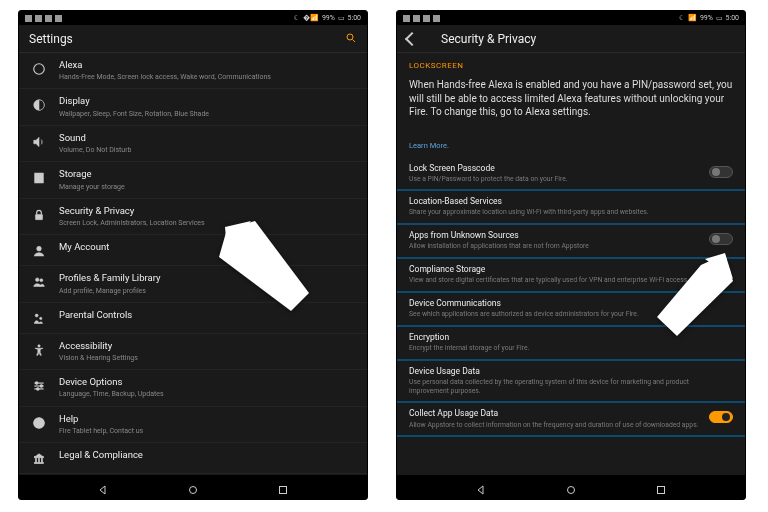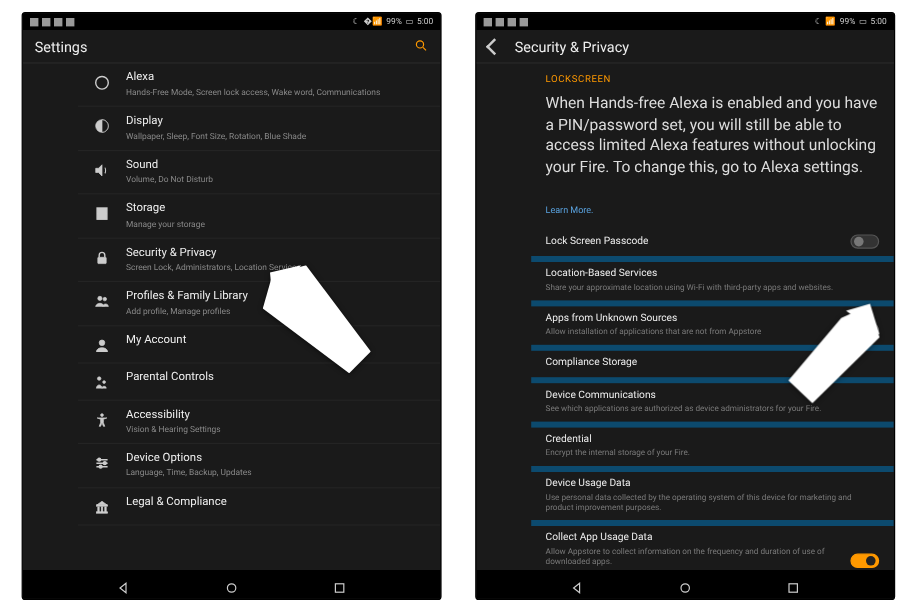--- a/index.html
+++ b/index.html
@@ -28,29 +28,28 @@
     font-size: 7px; color: #ccc;
     padding: 0 6px;
     justify-content: space-between;
   }
   .statusbar .left, .statusbar .right { display: flex; gap: 3px; align-items: center; }
   .statusbar .sq { width: 7px; height: 7px; background: #999; }
   .header {
     height: 28px; background: #1a1a1a;
     border-bottom: 1px solid #2a2a2a;
     display: flex; align-items: center;
-    padding: 0 10px; gap: 8px;
+    padding: 0 10px; gap: 20px;
   }
   .header-title { font-size: 12px; color: #eee; font-weight: 400; flex: 1; }
   .search-icon svg { width: 12px; height: 12px; }
   .back-icon { width: 10px; height: 10px; border-left: 2px solid #ccc; border-bottom: 2px solid #ccc; transform: rotate(45deg); margin-right: 4px; cursor:pointer; }
   .scroll {
     flex: 1; overflow-y: auto;
     scrollbar-width: none;
-    padding-left: 46px;
   }
   .scroll::-webkit-scrollbar { display: none; }
   .settings-item {
     display: flex; align-items: flex-start;
     padding: 6px 12px 6px 12px; gap: 12px;
     border-bottom: 1px solid #242424;
     cursor: pointer;
   }
   .settings-item .icon-slot {
     width: 16px; height: 16px; margin-top: 2px;
@@ -61,26 +60,26 @@
   .settings-item .txt { flex: 1; }
   .settings-item .title { font-size: 9.5px; color: #eee; line-height: 1.3; }
   .settings-item .sub { font-size: 7px; color: #888; line-height: 1.3; margin-top: 2px; }
   .section-header {
     padding: 8px 12px 4px 12px;
     font-size: 8px; font-weight: 400;
     letter-spacing: 0.5px;
   }
   .section-header.orange { color: #ff9900; }
   .info-block { padding: 4px 12px 6px 12px; }
-  .info-text { font-size: 13px; color: #ddd; line-height: 1.35; }
+  .info-text { font-size: 10px; color: #ddd; line-height: 1.35; }
   .learn-more { font-size: 7.5px; color: #5aa3e0; display: inline-block; margin-top: 22px; cursor: pointer; }
   .priv-item {
     padding: 5px 12px 6px 12px;
-    display: flex; align-items: flex-end;
-    border-bottom: 5px solid #0c4a6e;
+    display: flex; align-items: flex-start;
+    border-bottom: 2px solid #0c4a6e;
     cursor: pointer;
   }
   .priv-item .ptxt { flex: 1; padding-right: 6px; }
   .priv-item .ptitle { font-size: 8.5px; color: #eee; line-height: 1.3; }
   .priv-item .psub { font-size: 6.8px; color: #7a7a7a; line-height: 1.3; margin-top: 1px; }
   .toggle {
     width: 24px; height: 12px; border-radius: 6px;
     background: #333; border: 1px solid #555;
     position: relative; flex-shrink: 0; margin-top: 3px;
     cursor: pointer;
@@ -187,39 +186,39 @@
           </svg>
         </span>
       <div class="txt">
           <div class="title">Security &amp; Privacy</div>
           <div class="sub">Screen Lock, Administrators, Location Services</div>
         </div>
     </div>
     <div class="settings-item">
       <span class="icon-slot">
           <svg viewBox="0 0 24 24" fill="#ccc">
+            <circle cx="12" cy="8" r="4"></circle>
+            <path d="M4 21c0-4 4-6 8-6s8 2 8 6"></path>
+          </svg>
+        </span>
+      <div class="txt">
+          <div class="title">My Account</div>
+        </div>
+    </div>
+    <div class="settings-item">
+      <span class="icon-slot">
+          <svg viewBox="0 0 24 24" fill="#ccc">
             <circle cx="9" cy="8" r="3"></circle>
             <circle cx="16" cy="9" r="2.5"></circle>
             <path d="M3 20c0-3 3-5 6-5s6 2 6 5M13 20c0-2 2-4 4-4s4 1 4 4"></path>
           </svg>
         </span>
       <div class="txt">
           <div class="title">Profiles &amp; Family Library</div>
           <div class="sub">Add profile, Manage profiles</div>
-        </div>
-    </div>
-    <div class="settings-item">
-      <span class="icon-slot">
-          <svg viewBox="0 0 24 24" fill="#ccc">
-            <circle cx="12" cy="8" r="4"></circle>
-            <path d="M4 21c0-4 4-6 8-6s8 2 8 6"></path>
-          </svg>
-        </span>
-      <div class="txt">
-          <div class="title">My Account</div>
         </div>
     </div>
     <div class="settings-item">
       <span class="icon-slot">
           <svg viewBox="0 0 24 24" fill="#ccc">
             <circle cx="8" cy="6" r="2.5"></circle>
             <circle cx="15" cy="11" r="2"></circle>
             <path d="M4 20c0-3 2-5 4-5s4 2 4 5M12 20c0-2 1-3 3-3s3 1 3 3"></path>
           </svg>
         </span>
@@ -250,20 +249,32 @@
             <circle cx="10" cy="17" r="2" fill="#ccc"></circle>
           </svg>
         </span>
       <div class="txt">
           <div class="title">Device Options</div>
           <div class="sub">Language, Time, Backup, Updates</div>
         </div>
     </div>
     <div class="settings-item">
       <span class="icon-slot">
+          <svg viewBox="0 0 24 24" fill="none" stroke="#ccc" stroke-width="2">
+            <circle cx="12" cy="12" r="9"></circle>
+            <text x="12" y="17" font-size="12" fill="#ccc" text-anchor="middle" stroke="none">?</text>
+          </svg>
+        </span>
+      <div class="txt">
+          <div class="title">Help</div>
+          <div class="sub">Fire Tablet help, Contact us</div>
+        </div>
+    </div>
+    <div class="settings-item">
+      <span class="icon-slot">
           <svg viewBox="0 0 24 24" fill="#ccc">
             <rect x="4" y="8" width="16" height="2"></rect>
             <rect x="6" y="11" width="2" height="7"></rect>
             <rect x="11" y="11" width="2" height="7"></rect>
             <rect x="16" y="11" width="2" height="7"></rect>
             <rect x="4" y="18" width="16" height="2"></rect>
             <path d="M12 3 5 8h14z"></path>
           </svg>
         </span>
       <div class="txt">
@@ -312,20 +323,21 @@
   </div>
   <div class="scroll">
     <div class="section-header orange">LOCKSCREEN</div>
     <div class="info-block">
       <div class="info-text">When Hands-free Alexa is enabled and you have a PIN/password set, you will still be able to access limited Alexa features without unlocking your Fire. To change this, go to Alexa settings.</div>
       <span class="learn-more">Learn More.</span>
     </div>
     <div class="priv-item">
       <div class="ptxt">
           <div class="ptitle">Lock Screen Passcode</div>
+          <div class="psub">Use a PIN/Password to protect the data on your Fire.</div>
         </div>
       <div class="toggle">
           <div class="knob"></div>
         </div>
     </div>
     <div class="priv-item">
       <div class="ptxt">
           <div class="ptitle">Location-Based Services</div>
           <div class="psub">Share your approximate location using Wi-Fi with third-party apps and websites.</div>
         </div>
@@ -335,31 +347,32 @@
           <div class="ptitle">Apps from Unknown Sources</div>
           <div class="psub">Allow installation of applications that are not from Appstore</div>
         </div>
       <div class="toggle">
           <div class="knob"></div>
         </div>
     </div>
     <div class="priv-item">
       <div class="ptxt">
           <div class="ptitle">Compliance Storage</div>
+          <div class="psub">View and store digital certificates that are typically used for VPN and enterprise Wi-Fi access.</div>
         </div>
     </div>
     <div class="priv-item">
       <div class="ptxt">
           <div class="ptitle">Device Communications</div>
           <div class="psub">See which applications are authorized as device administrators for your Fire.</div>
         </div>
     </div>
     <div class="priv-item">
       <div class="ptxt">
-          <div class="ptitle">Credential</div>
+          <div class="ptitle">Encryption</div>
           <div class="psub">Encrypt the internal storage of your Fire.</div>
         </div>
     </div>
     <div class="priv-item">
       <div class="ptxt">
           <div class="ptitle">Device Usage Data</div>
           <div class="psub">Use personal data collected by the operating system of this device for marketing and product improvement purposes.</div>
         </div>
     </div>
     <div class="priv-item">

